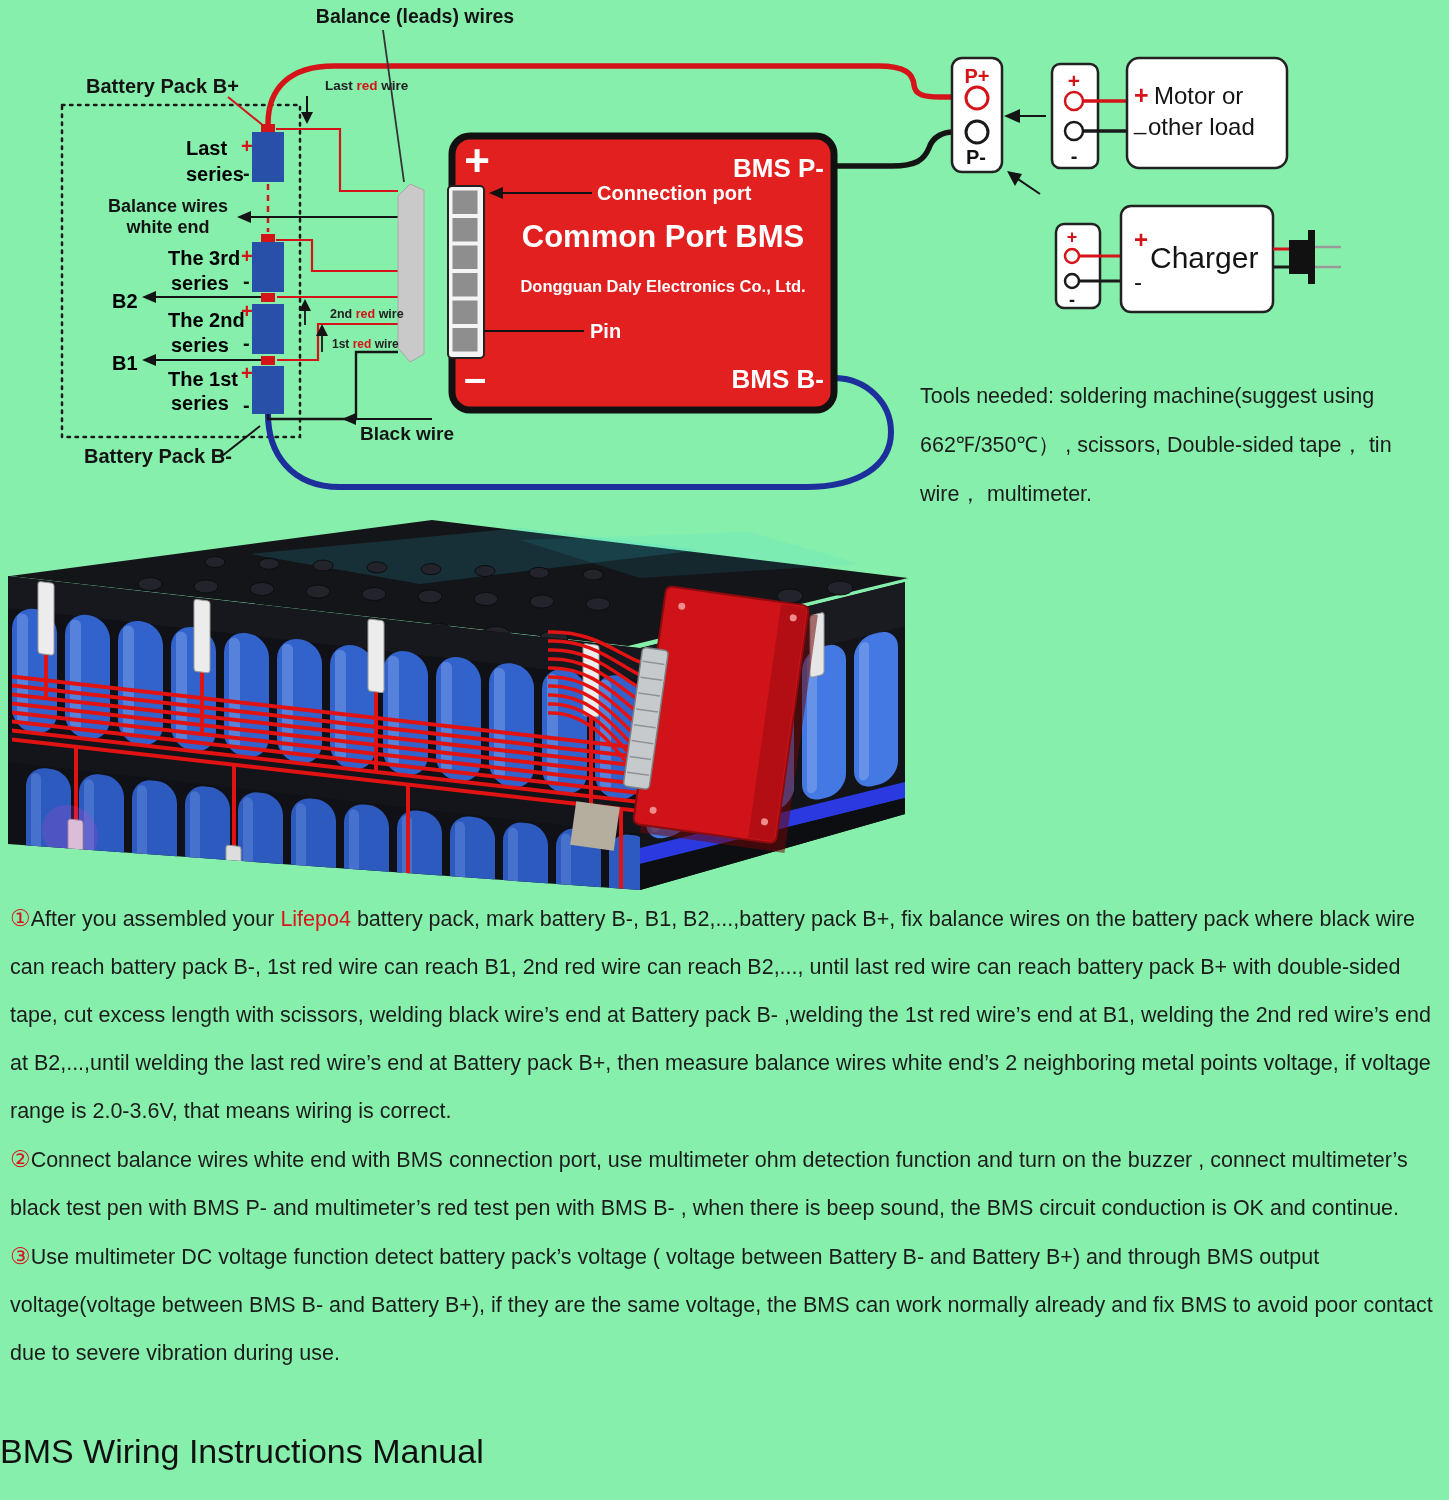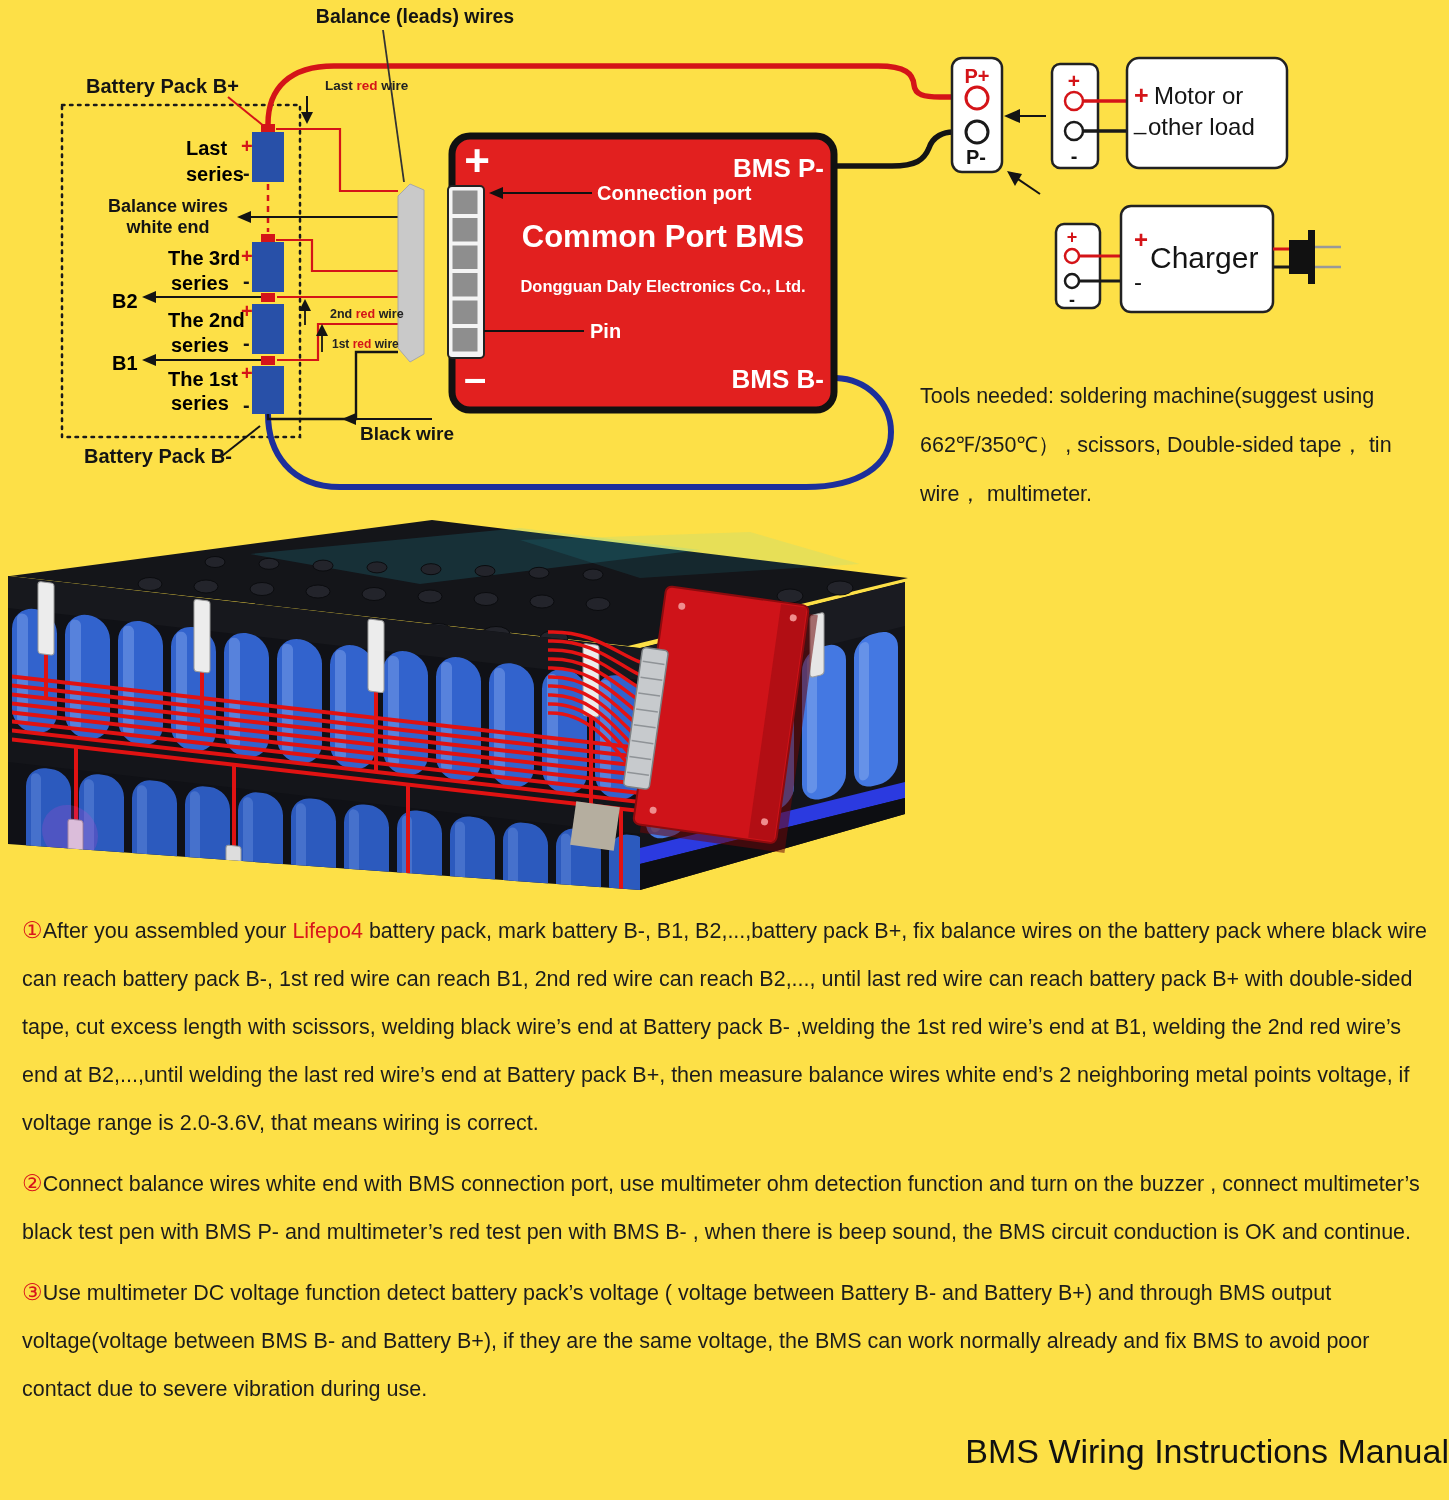--- a/index.html
+++ b/index.html
@@ -1,27 +1,27 @@
 <!DOCTYPE html>
 <html><head>
 <meta charset="utf-8">
 <style>
   html,body{margin:0;padding:0;background:#fff}
-  .canvas{position:relative;width:1449px;height:1500px;background:#fde047;
+  .canvas{position:relative;width:1449px;height:1500px;background:#86efac;
           font-family:"Liberation Sans",sans-serif;color:#1a1a1a;overflow:hidden}
   .abs{position:absolute}
   svg text{font-family:"Liberation Sans",sans-serif}
   .side{left:920px;top:372px;width:527px;font-size:21.5px;line-height:49px;color:#1c1c1c}
   .side p{margin:0}
   .steps{left:10px;top:894px;width:1437px;font-size:21.5px;line-height:48px;color:#1c1c1c}
-  .steps p{margin:12px}
+  .steps p{margin:0}
   .red{color:#d8161c}
   .b{font-weight:bold}
   .stepnum{color:#d8161c;font-size:23px}
-  .title{left:0;top:1432px;width:100%;text-align:right;font-size:34px;color:#111}
+  .title{left:0;top:1432px;width:100%;text-align:left;font-size:34px;color:#111}
 </style>
 </head>
 <body>
 
 <div class="canvas">
 
   <svg class="abs" style="left:0;top:0" width="1449" height="510" viewBox="0 0 1449 510">
 
     <rect x="62" y="105" width="238" height="332" fill="none" stroke="#1a1a1a" stroke-width="2.5" stroke-dasharray="2.5 5.5" stroke-linecap="round"></rect>
 

